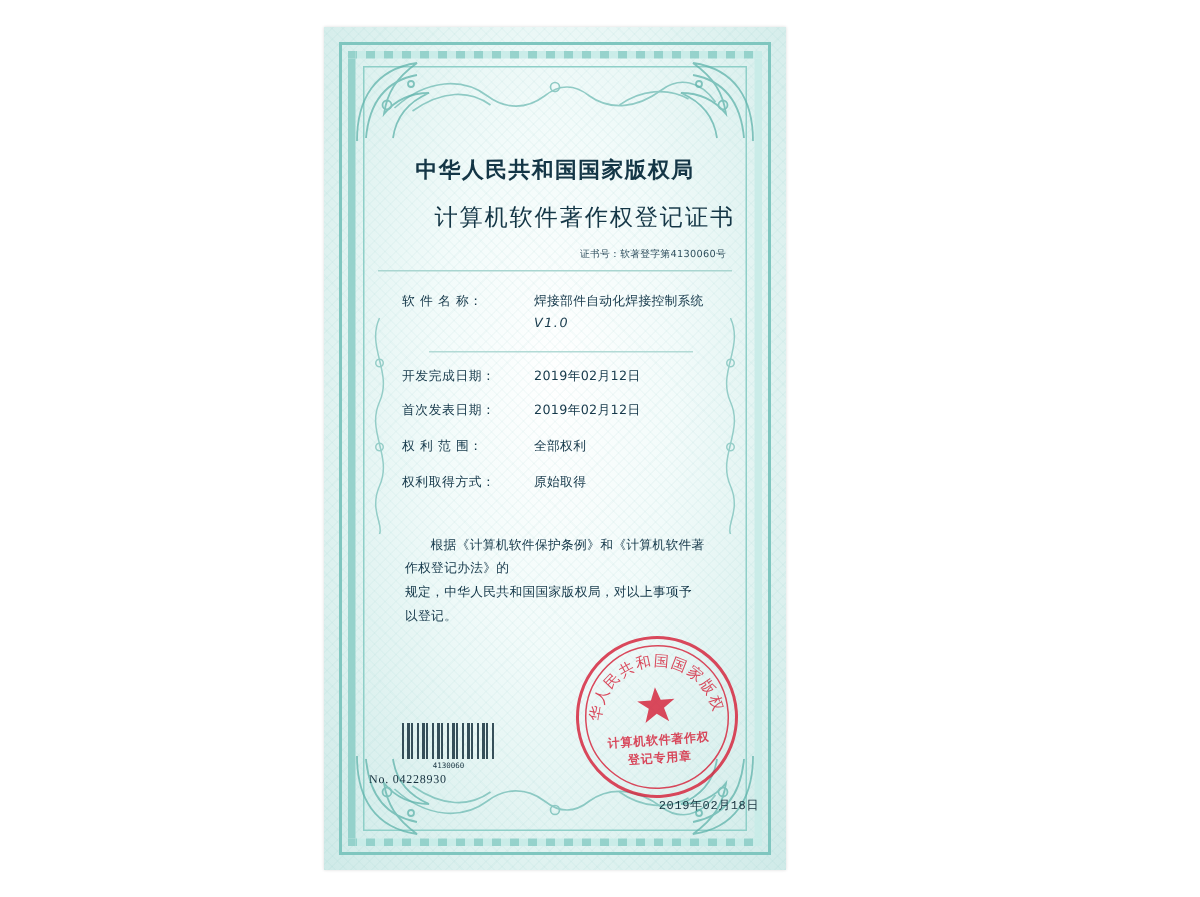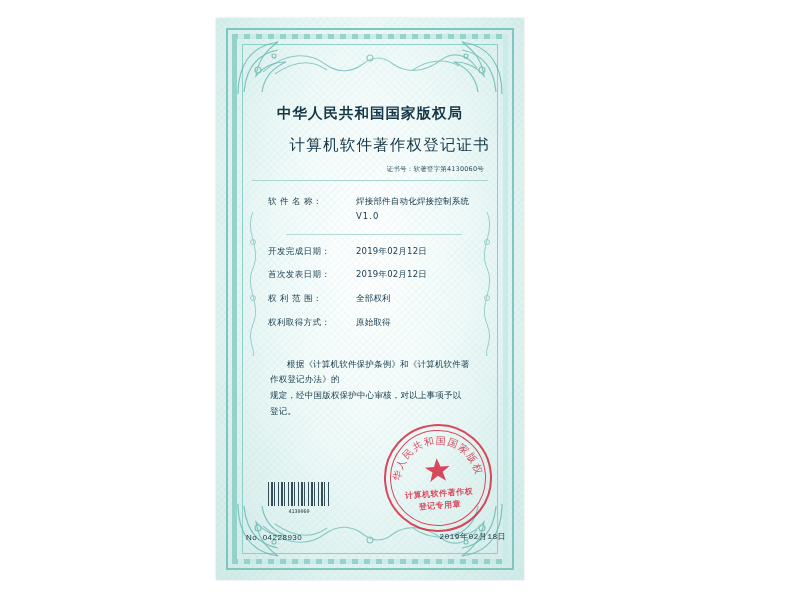--- a/index.html
+++ b/index.html
@@ -164,20 +164,21 @@
   .field-value {
     font-size: 8.5px;
     color: #15384a;
     line-height: 1.5;
     letter-spacing: .2px;
   }
   .field-value .line2 {
     display: block;
     margin-top: 2px;
     letter-spacing: 1px;
+    font-style: italic;
   }
   .divider-sep {
     height: 1px;
     background: #b2dad5;
     margin: 4px 14px 10px 18px;
   }
   .statement {
     margin: 28px 20px 0 20px;
     font-family: "DejaVu Sans", sans-serif;
     font-size: 8.5px;
@@ -256,22 +257,22 @@
     letter-spacing: .5px;
     font-weight: 700;
   }
   .seal .seal-line1 { top: 62px; }
   .seal .seal-line2 { top: 74px; }
 
   
   .footer-no {
     position: absolute;
     left: 30px;
-    bottom: 38px;
-    font-family: Liberation Sans, sans-serif;
+    bottom: 56px;
+    font-family: Liberation Serif, serif;
     font-size: 8px;
     color: #16313e;
     letter-spacing: .5px;
   }
   .footer-date {
     position: absolute;
     right: 18px;
     bottom: 38px;
     font-family: Liberation Mono, monospace;
     font-size: 8px;
@@ -394,21 +395,21 @@
         <div class="field-row">
           <div class="field-label">权利取得方式：</div>
           <div class="field-value">原始取得</div>
         </div>
 
 
       </div>
 
       <div class="statement">
         <span>根据《计算机软件保护条例》和《计算机软件著作权登记办法》的</span>
-        <span class="l2">规定，经中国版权保护中心审核，对以上事项予以登记。</span>
+        <span class="l2">规定，中华人民共和国国家版权局，对以上事项予以登记。</span>
       </div>
     </div>
 
     <div class="barcode"></div>
     <div class="barcode-label">4130060</div>
 
     <div class="seal">
       <div class="ring-inner"></div>
       <div class="arc-text">
         <svg viewBox="0 0 104 104">

